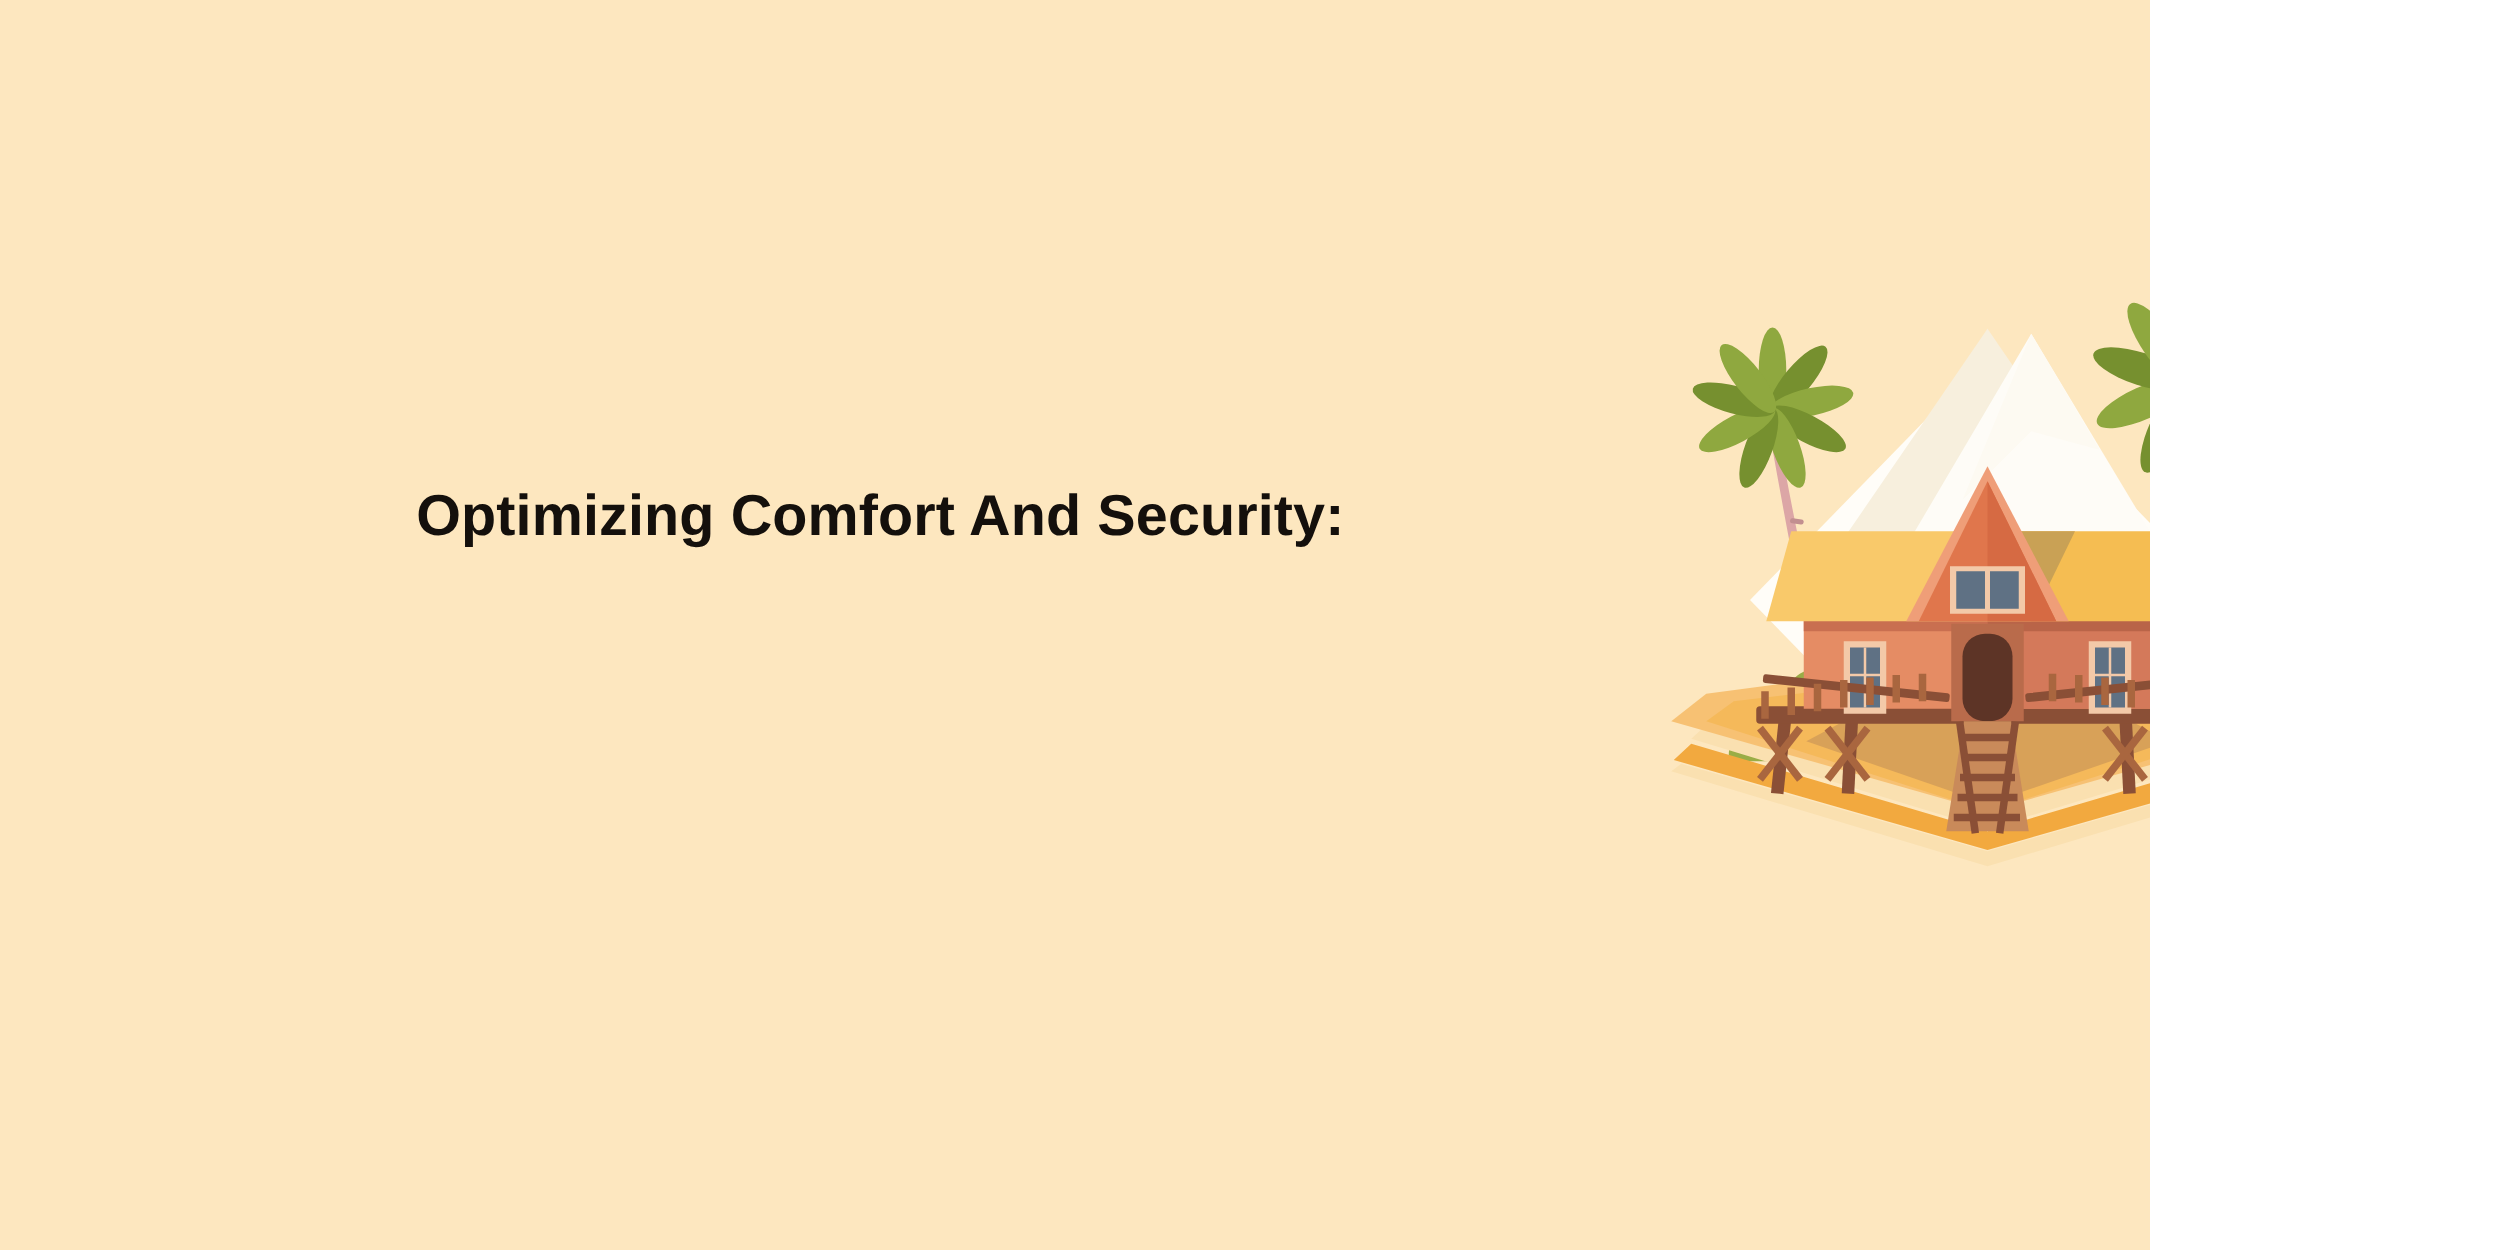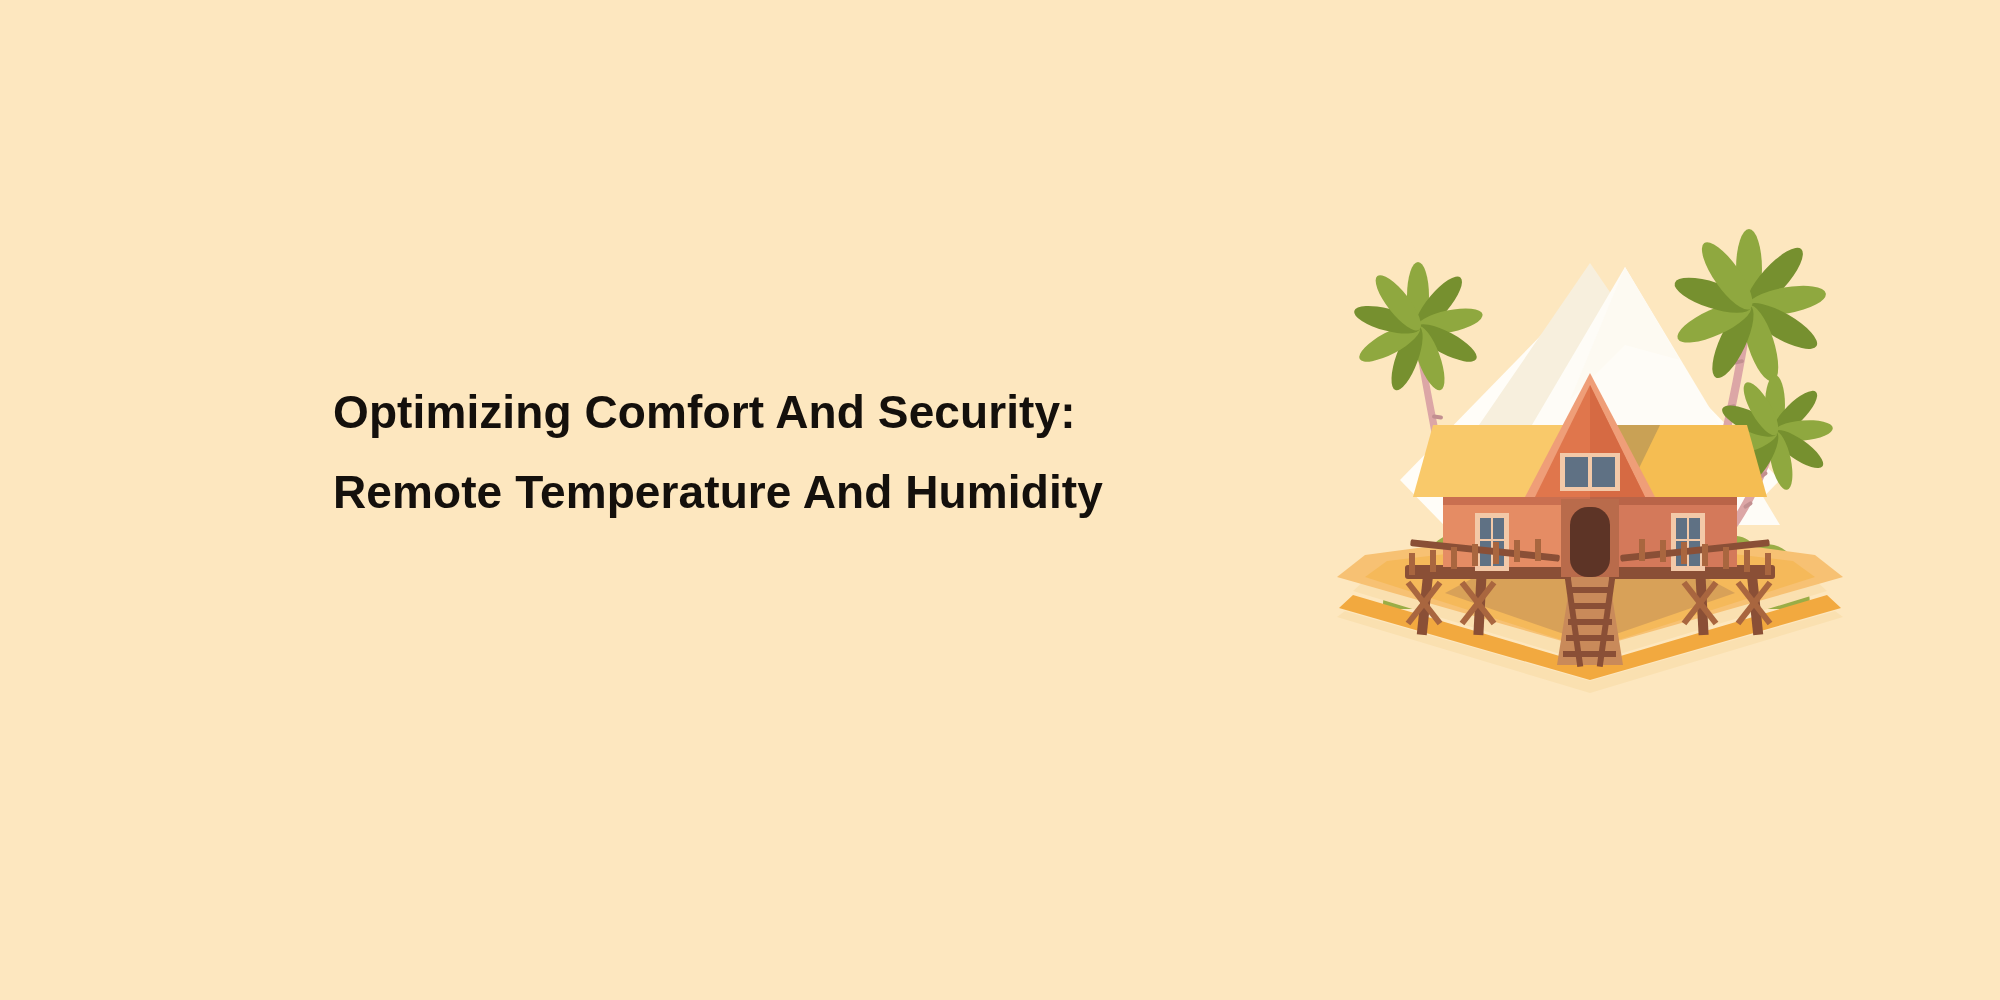--- a/index.html
+++ b/index.html
@@ -8,21 +8,21 @@
   }
   body {
     width: 2000px;
     height: 1000px;
     overflow: hidden;
     font-family: "Liberation Sans", sans-serif;
   }
 
   #banner {
     position: relative;
-    width: 2000px;
+    width: 1720px;
     height: 1000px;
     background: #fde7bf;
     overflow: hidden;
   }
 
   
   #headline {
     position: absolute;
     left: 333px;
     top: 372px;
@@ -52,21 +52,20 @@
     height: 490px;
   }
 </style>
 </head>
 <body>
 
 <div id="banner">
 
   <div id="headline">
     <div class="headline-line">Optimizing Comfort And Security:</div>
-    <div class="headline-line">Remote Temperature And Humidity</div>
   </div>
 
   <div id="illustration">
     <svg viewBox="0 0 530 490" xmlns="http://www.w3.org/2000/svg">
 
       <g>
         <polygon points="265,60 455,255 265,450 75,255" fill="#fffdf8"></polygon>
       </g>
 
       <g>

